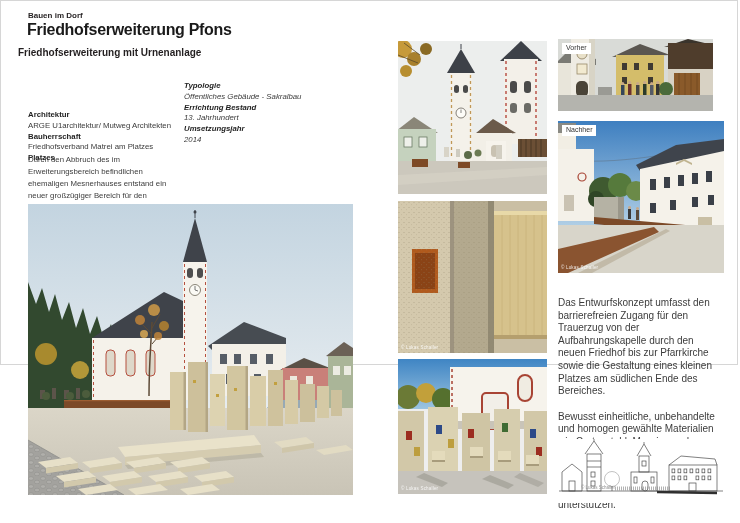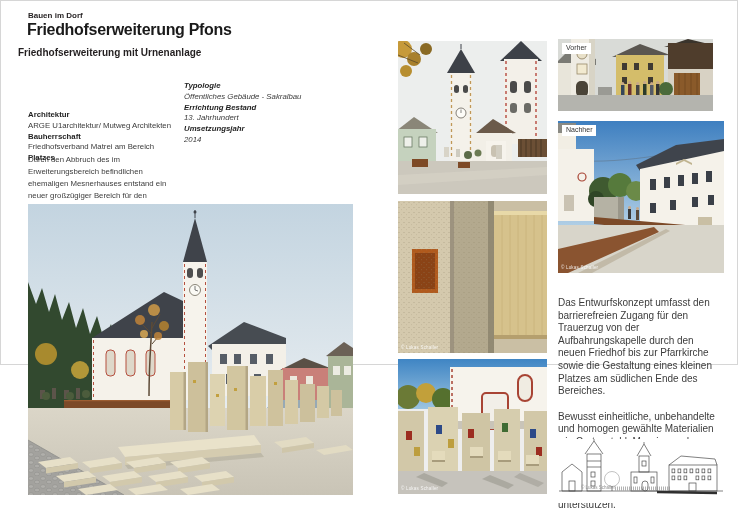--- a/index.html
+++ b/index.html
@@ -37,21 +37,21 @@
 <div class="page">
 
   <div class="abs eyebrow">Bauen im Dorf</div>
   <h1 class="abs title">Friedhofserweiterung Pfons</h1>
   <div class="abs subtitle">Friedhofserweiterung mit Urnenanlage</div>
 
   <div class="abs meta meta1">
     <div class="lbl">Architektur</div>
     <div>ARGE U1architektur/ Mutweg Architekten</div>
     <div class="lbl">Bauherrschaft</div>
-    <div>Friedhofsverband Matrei am Bereich</div>
+    <div>Friedhofsverband Matrei am Platzes</div>
     <div class="lbl">Platzes</div>
   </div>
   <div class="abs meta meta2">
     <div class="lbl">Typologie</div>
     <div>Öffentliches Gebäude - Sakralbau</div>
     <div class="lbl">Errichtung Bestand</div>
     <div>13. Jahrhundert</div>
     <div class="lbl">Umsetzungsjahr</div>
     <div>2014</div>
   </div>

